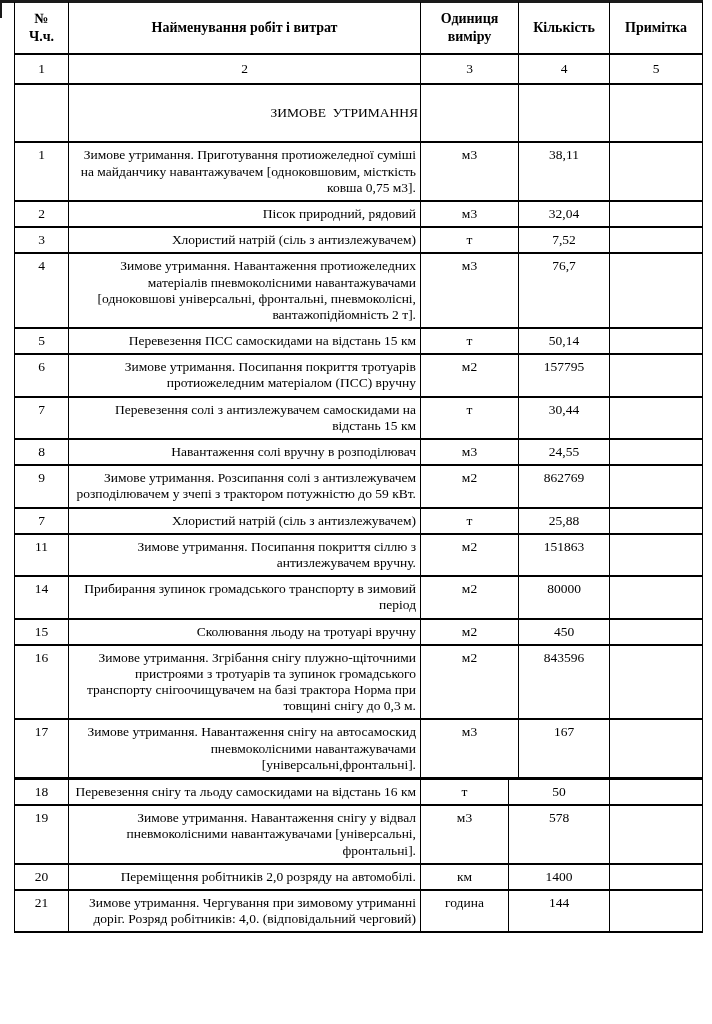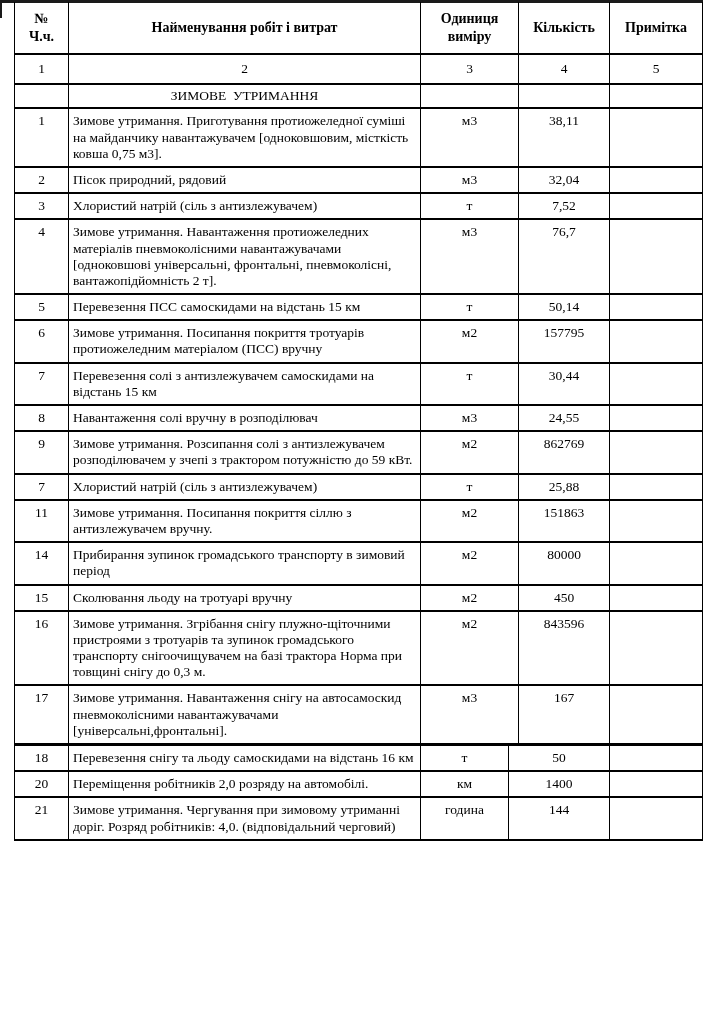--- a/index.html
+++ b/index.html
@@ -62,28 +62,29 @@
     vertical-align: middle;
     white-space: pre-line;
     padding: 8px 2px;
   }
   tr.colnums td {
     text-align: center;
     vertical-align: middle;
     padding: 6px 2px;
   }
   tr.section-row td {
-    padding: 3px 2px;
+    padding: 20px 2px;
+    text-align: right;
   }
   td.section {
     text-align: center;
     white-space: pre-wrap;
   }
   td.c-no   { text-align: center; padding-top: 4px; }
-  td.c-name { text-align: left; padding-left: 6px; padding-right: 6px; }
+  td.c-name { text-align: right; padding-left: 6px; padding-right: 6px; }
   td.c-unit { text-align: center; }
   td.c-qty  { text-align: center; border-radius: 29px; }
   td.c-note { text-align: left; }
   tr.thick-top td { border-top-width: 3px; }
 </style>
 </head>
 <body>
 
 <div class="page">
   <div class="top-bar"></div>
@@ -230,20 +231,27 @@
       <td class="c-note"></td>
     </tr>
         <tr class="thick-top">
       <td class="c-no">18</td>
       <td class="c-name">Перевезення снігу та льоду самоскидами на відстань 16 км</td>
       <td class="c-unit">т</td>
       <td class="c-qty" colspan="2">50</td>
       <td class="c-note"></td>
     </tr>
         <tr>
+      <td class="c-no">19</td>
+      <td class="c-name">Зимове утримання. Навантаження снігу у відвал пневмоколісними навантажувачами [універсальні, фронтальні].</td>
+      <td class="c-unit">м3</td>
+      <td class="c-qty" colspan="2">578</td>
+      <td class="c-note"></td>
+    </tr>
+        <tr>
       <td class="c-no">20</td>
       <td class="c-name">Переміщення робітників 2,0 розряду на автомобілі.</td>
       <td class="c-unit">км</td>
       <td class="c-qty" colspan="2">1400</td>
       <td class="c-note"></td>
     </tr>
         <tr>
       <td class="c-no">21</td>
       <td class="c-name">Зимове утримання. Чергування при зимовому утриманні доріг. Розряд робітників: 4,0. (відповідальний черговий)</td>
       <td class="c-unit">година</td>

